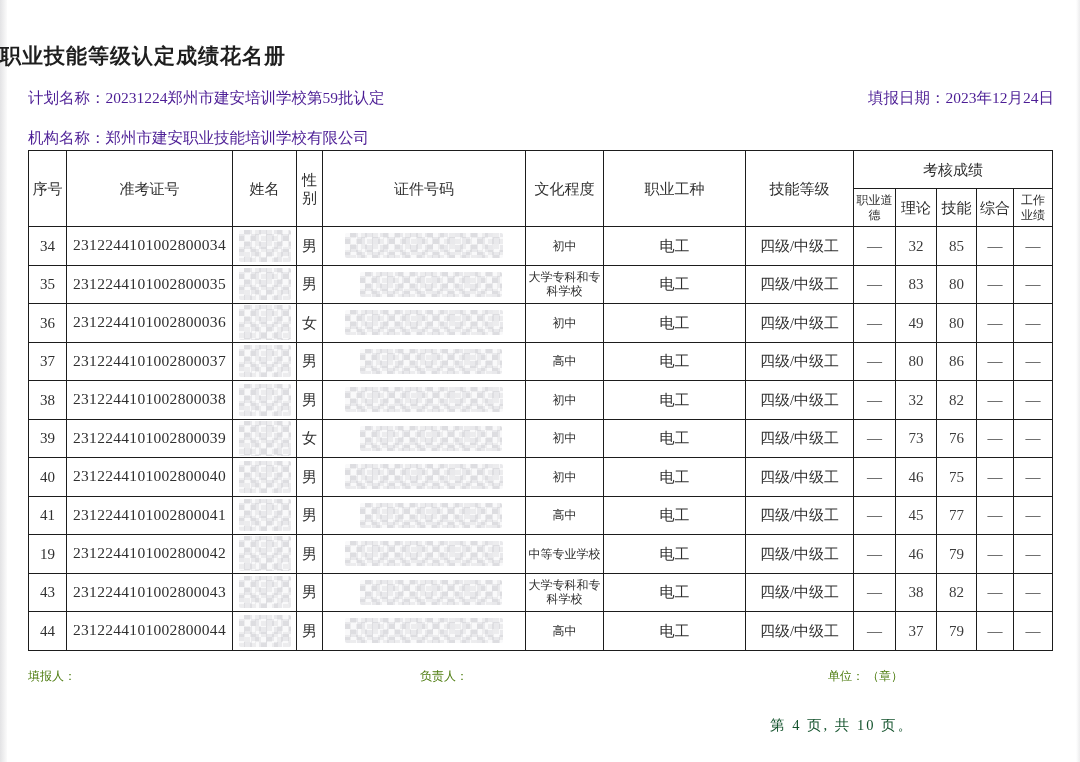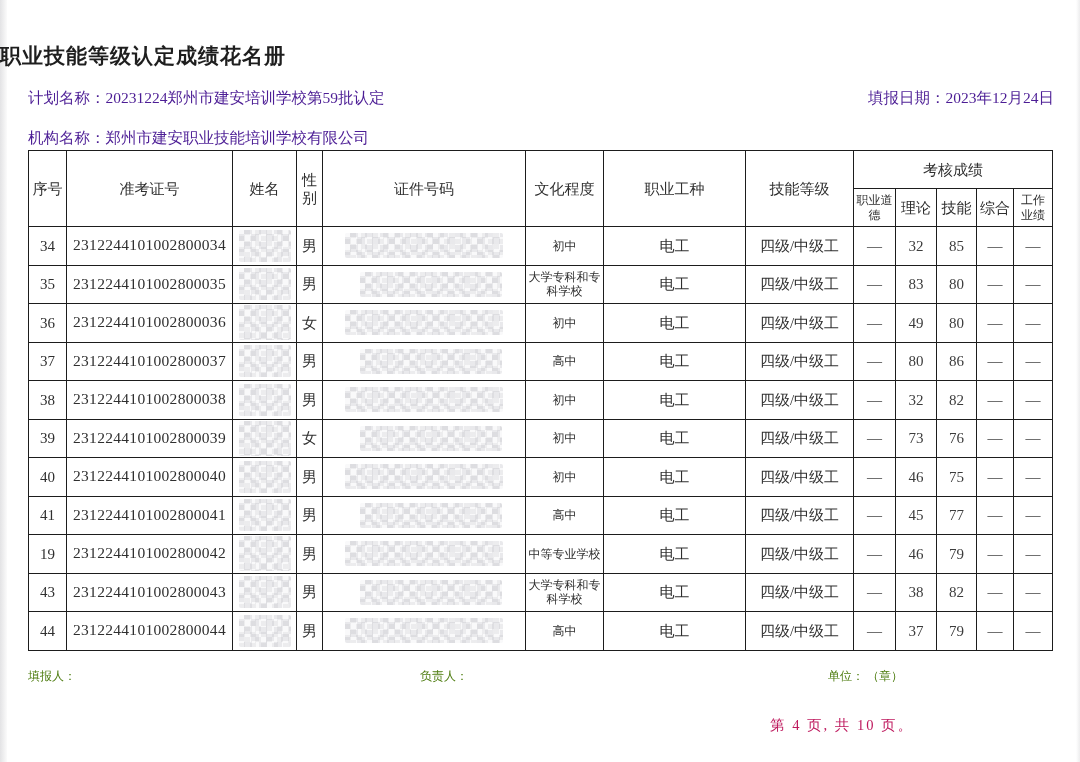--- a/index.html
+++ b/index.html
@@ -110,21 +110,21 @@
   .footer-item { position: absolute; white-space: nowrap; }
   .footer-filler  { left: 0px; }
   .footer-manager { left: 392px; }
   .footer-unit    { left: 790px; margin-left: 10px; }
 
   .page-info {
     position: absolute;
     top: 716px;
     left: 770px;
     font-size: 14.5px;
-    color: #be185d;
+    color: #14532d;
     letter-spacing: 2px;
   }
 </style>
 </head>
 <body>
 
 <div class="page">
 
   <div class="doc-title">职业技能等级认定成绩花名册</div>
 

